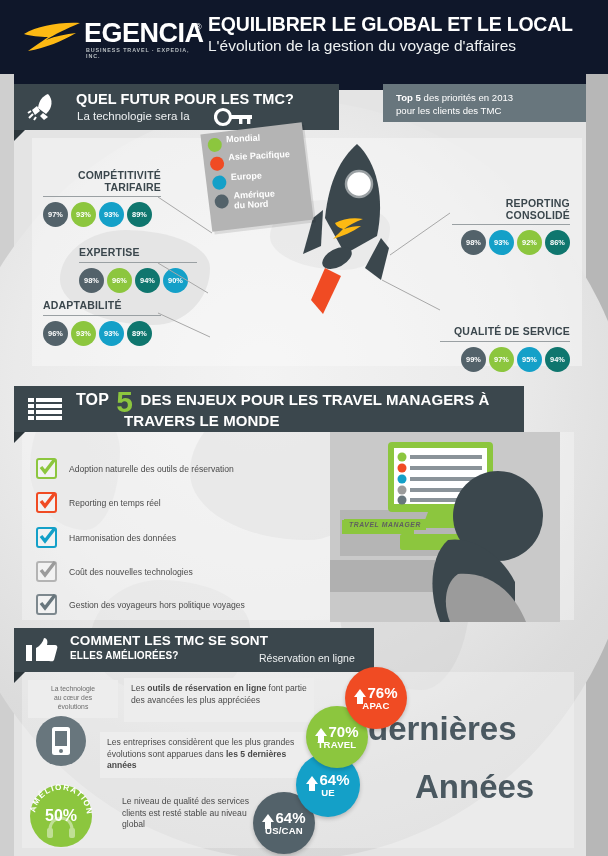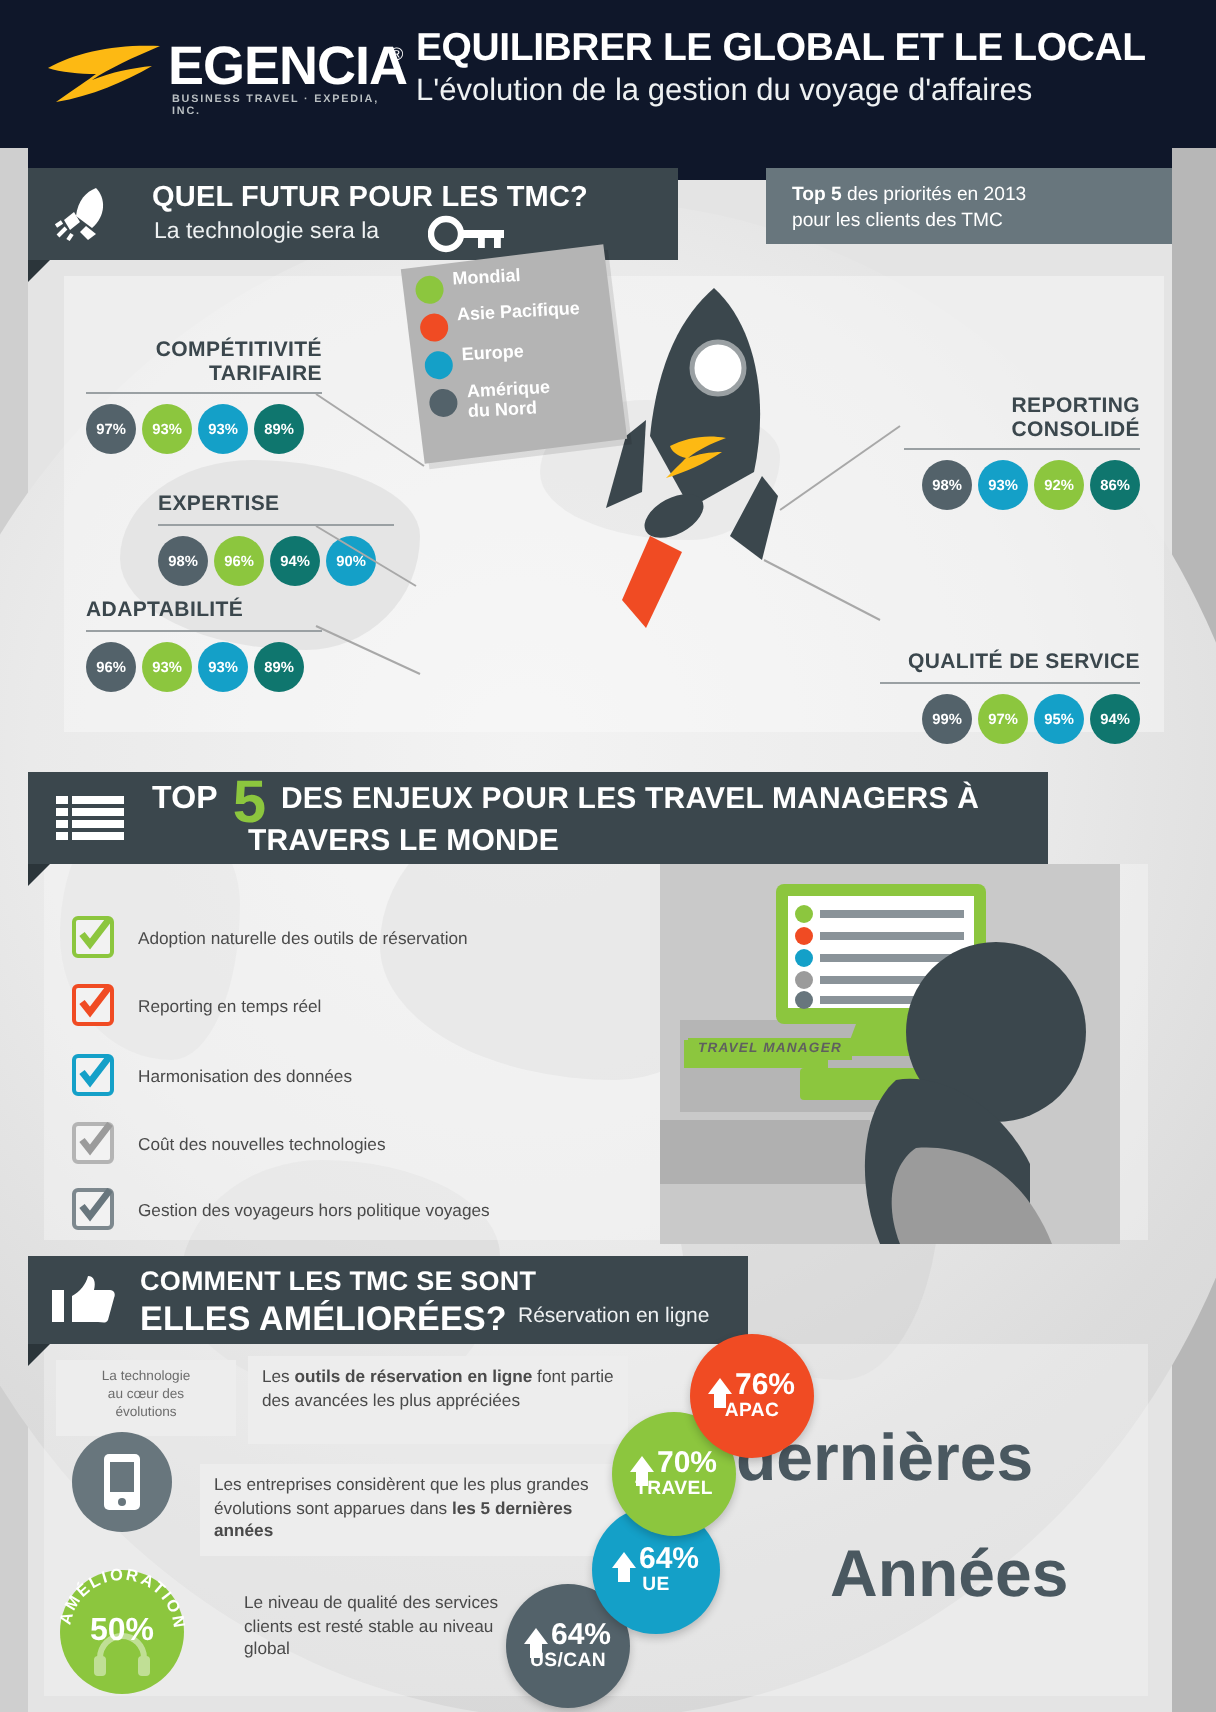--- a/index.html
+++ b/index.html
@@ -333,21 +333,21 @@
 
   <div class="panel" style="left:22px;top:672px;width:552px;height:176px;background:rgba(248,248,248,.35);"></div>
 
   <div class="banner" style="left:14px;top:628px;width:360px;height:44px;">
     <div class="flag"></div>
     <svg style="position:absolute;left:12px;top:9px;width:32px;height:26px;" viewBox="0 0 32 26">
       <rect x="0" y="8" width="6" height="16" fill="#ffffff"></rect>
       <path d="M10 24 L10 11 C14 9 17 5 18 1 C21 1 22 4 21 8 L29 8 C31 8 32 10 31 12 L28 23 C27 25 25 24 23 24 Z" fill="#ffffff"></path>
     </svg>
     <div class="bn-title" style="position:absolute;left:56px;top:5px;font-size:13.5px;">COMMENT LES TMC SE SONT</div>
-    <div class="bn-title" style="position:absolute;left:56px;top:22px;font-size:17px;">ELLES AMÉLIORÉES?</div>
+    <div class="bn-title" style="position:absolute;left:56px;top:22px;font-size:10px;">ELLES AMÉLIORÉES?</div>
     <div class="bn-sub" style="position:absolute;left:245px;top:24px;font-size:10.5px;color:#eef1f2;">Réservation en ligne</div>
   </div>
 
   <div class="bigtext" style="left:368px;top:710px;">dernières</div>
   <div class="bigtext" style="left:415px;top:768px;">Années</div>
 
   <div class="small-card" style="left:28px;top:680px;width:90px;height:34px;padding-top:4px;white-space:pre-line;">La technologie
 au cœur des
 évolutions</div>
 

